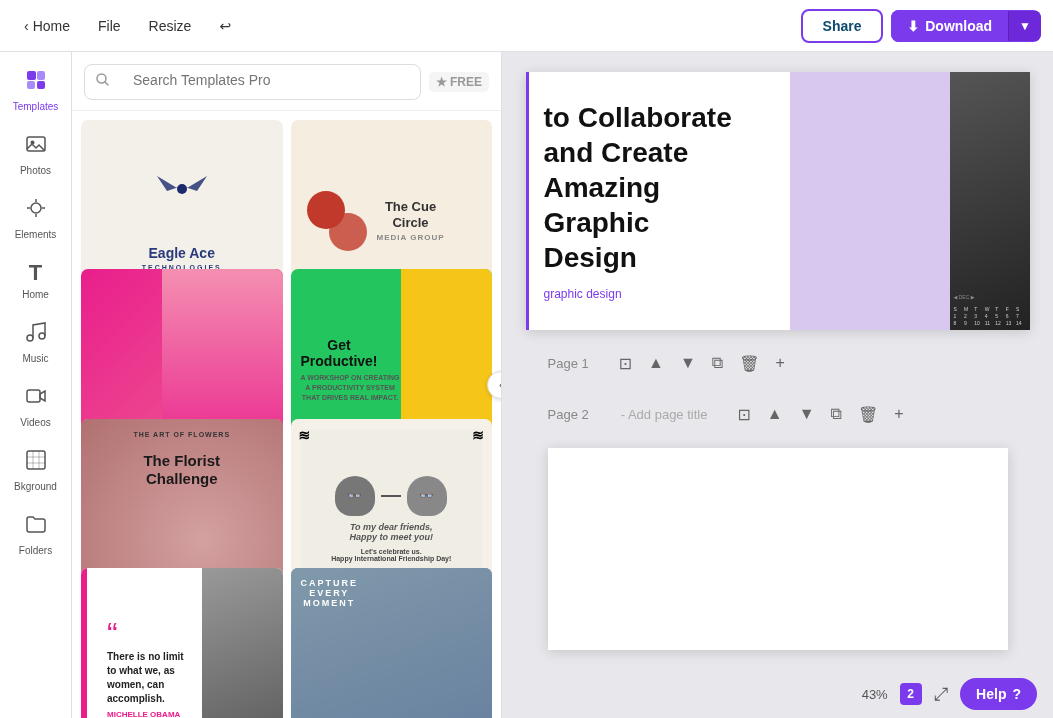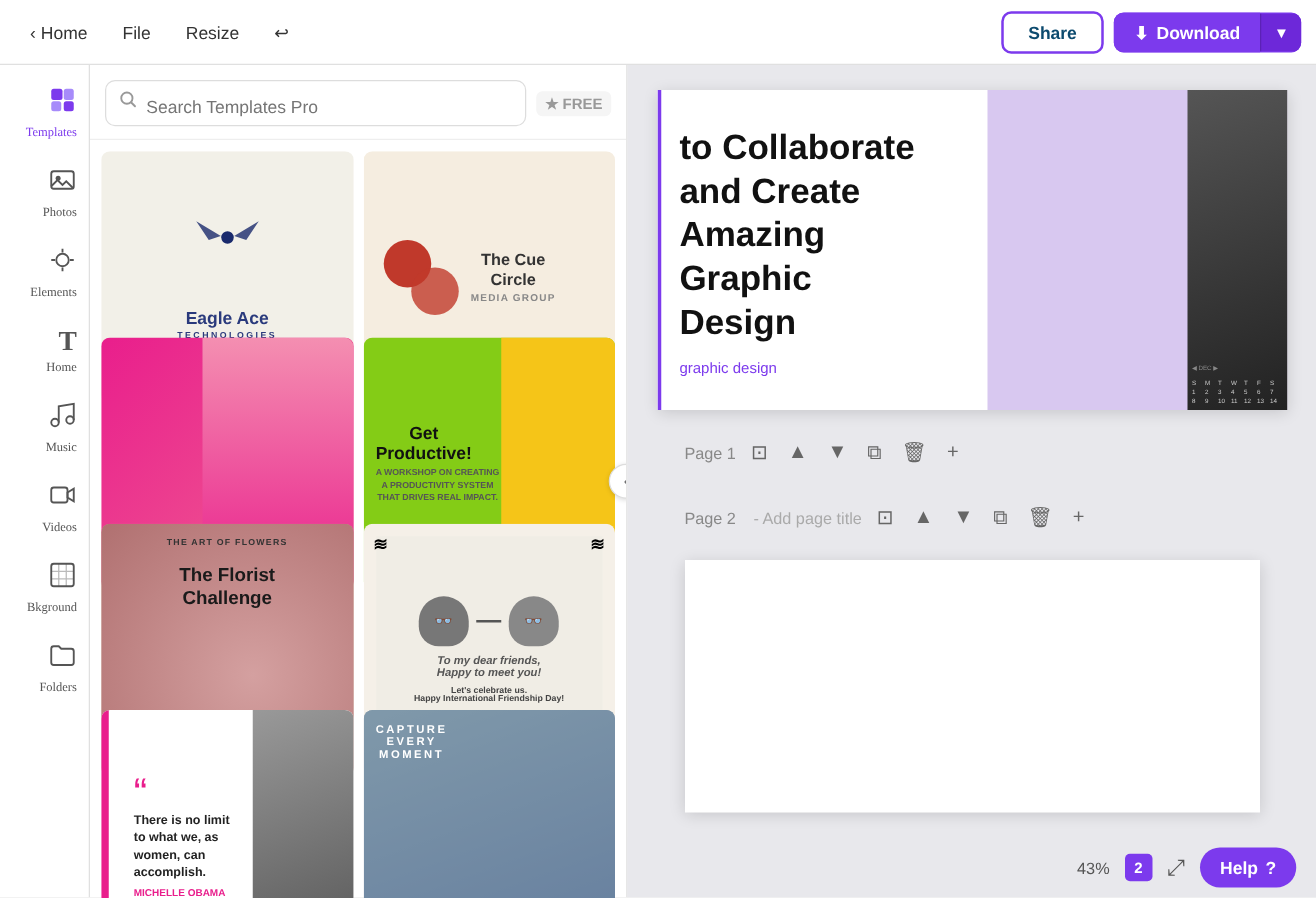--- a/index.html
+++ b/index.html
@@ -36,40 +36,39 @@
     
     .main-layout { display: flex; flex: 1; overflow: hidden; }
 
     
     .sidebar {
       width: 72px; background: #fff; border-right: 1px solid #e0e0e0;
       display: flex; flex-direction: column; align-items: center; padding: 8px 0;
       gap: 4px; flex-shrink: 0;
     }
     .sidebar-item {
-      display: flex; flex-direction: column; align-items: flex-end; gap: 3px;
+      display: flex; flex-direction: column; align-items: center; gap: 3px;
       padding: 8px 6px; border-radius: 8px; cursor: pointer; width: 64px;
       color: #555;
-      font-family: Liberation Serif, serif;
     }
     .sidebar-item.active { color: #7c3aed; }
     .sidebar-item .icon { font-size: 22px; }
     .sidebar-item .label { font-size: 10px; font-weight: 500; text-align: center; }
 
     
     .templates-panel {
       width: 430px; background: #fff; border-right: 1px solid #e0e0e0;
       display: flex; flex-direction: column; overflow: hidden; flex-shrink: 0;
     }
     .search-bar {
       display: flex; align-items: center; gap: 8px; padding: 12px 12px 10px;
       border-bottom: 1px solid #eee;
     }
     .search-input-wrap {
-      display: flex; align-items: flex-end; gap: 6px; flex: 1;
+      display: flex; align-items: flex-start; gap: 22px; flex: 1;
       border: 1.5px solid #ddd; border-radius: 8px; padding: 7px 10px;
       background: #fff;
     }
     .search-input-wrap input {
       border: none; outline: none; font-size: 14px; color: #555; flex: 1; background: transparent;
     }
     .free-badge {
       display: flex; align-items: center; gap: 3px; font-size: 12px; font-weight: 600;
       color: #999; background: #f5f5f5; border-radius: 5px; padding: 3px 7px;
     }
@@ -135,21 +134,21 @@
       display: flex; flex-direction: column; justify-content: flex-end; padding: 4px;
       font-size: 6px; color: #aaa;
     }
     .page1-calendar-grid {
       display: grid; grid-template-columns: repeat(7, 1fr); gap: 1px; font-size: 5px; color: #ccc;
       margin-top: 4px;
     }
 
     
     .page-label-row {
-      display: flex; align-items: center; gap: 8px; width: 460px; padding: 4px 0;
+      display: flex; align-items: center; gap: 26px; width: 460px; padding: 4px 0;
     }
     .page-actions { display: flex; gap: 8px; align-items: center; }
     .page-action-btn {
       background: none; border: none; cursor: pointer; color: #666; font-size: 16px;
       padding: 4px; border-radius: 4px;
     }
 
     
     .page2 { width: 460px; height: 220px; background: #fff; }
 
@@ -199,21 +198,21 @@
     }
     .birthday-text { color: #fff; font-size: 15px; font-weight: 700; font-style: italic; }
     .birthday-bg { position: absolute; inset: 0; overflow: hidden; }
     .birthday-person {
       position: absolute; top: 0; right: 0; bottom: 0; width: 60%;
       background: linear-gradient(to bottom, #f48fb1, #e91e8c);
       border-radius: 0 8px 8px 0;
     }
 
     .productive-card {
-      background: #84cc16; height: 100%; padding: 10px; display: flex; flex-direction: column;
+      background: #22c55e; height: 100%; padding: 10px; display: flex; flex-direction: column;
       justify-content: center; position: relative;
     }
     .productive-yellow { position: absolute; right: 0; top: 0; bottom: 0; width: 45%; background: #f5c518; }
     .productive-title { font-size: 14px; font-weight: 800; color: #111; z-index: 1; position: relative; }
     .productive-body { font-size: 7px; color: #555; z-index: 1; position: relative; margin-top: 4px; line-height: 1.4; }
 
     .florist-card {
       background: #c49a8a; height: 100%; position: relative; overflow: hidden;
       display: flex; align-items: flex-start; justify-content: flex-start;
     }

